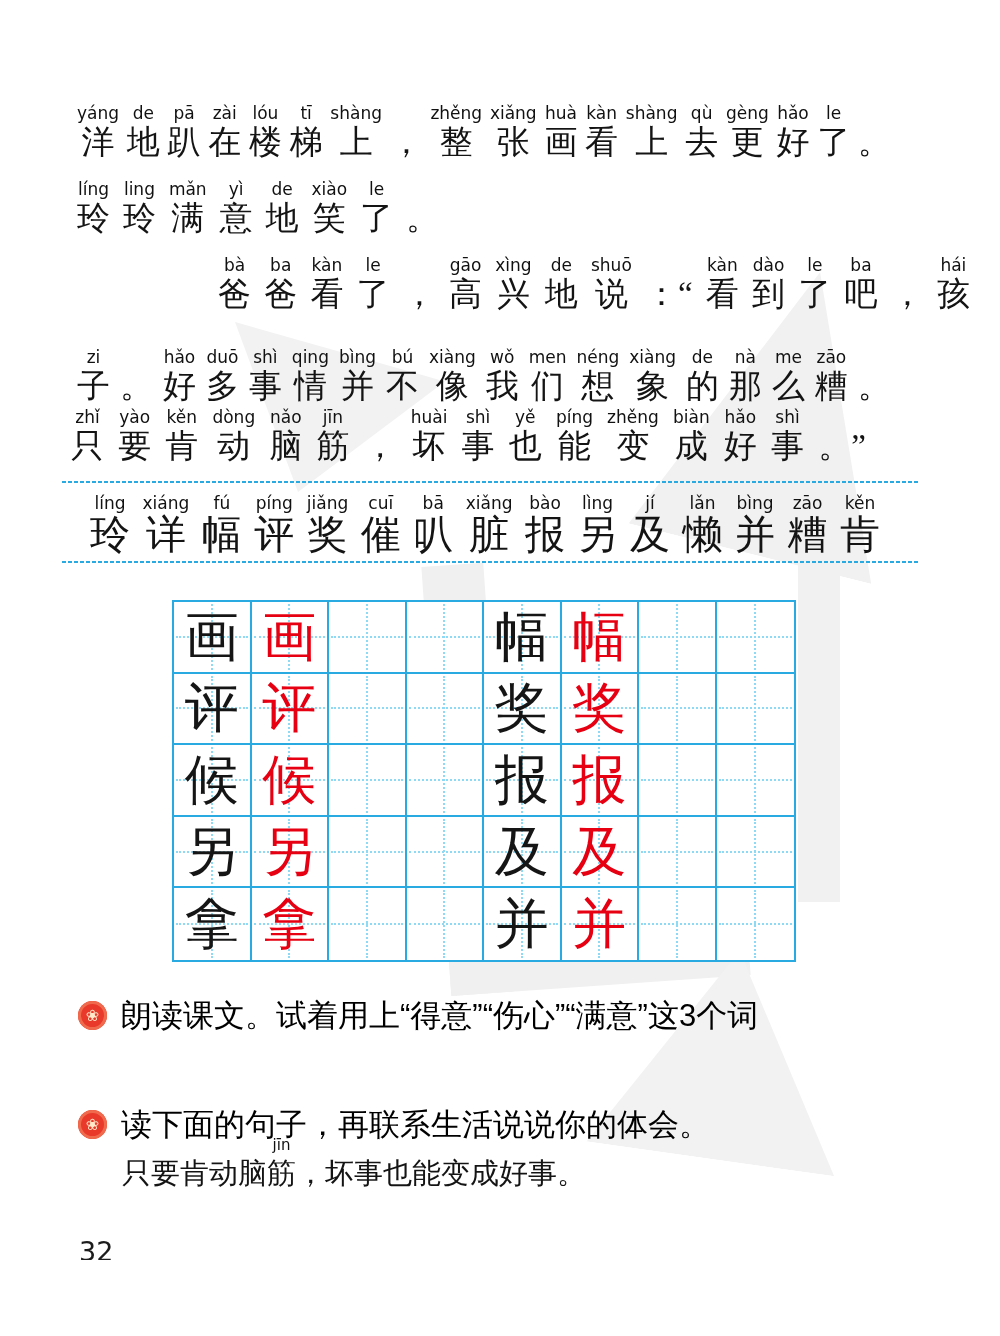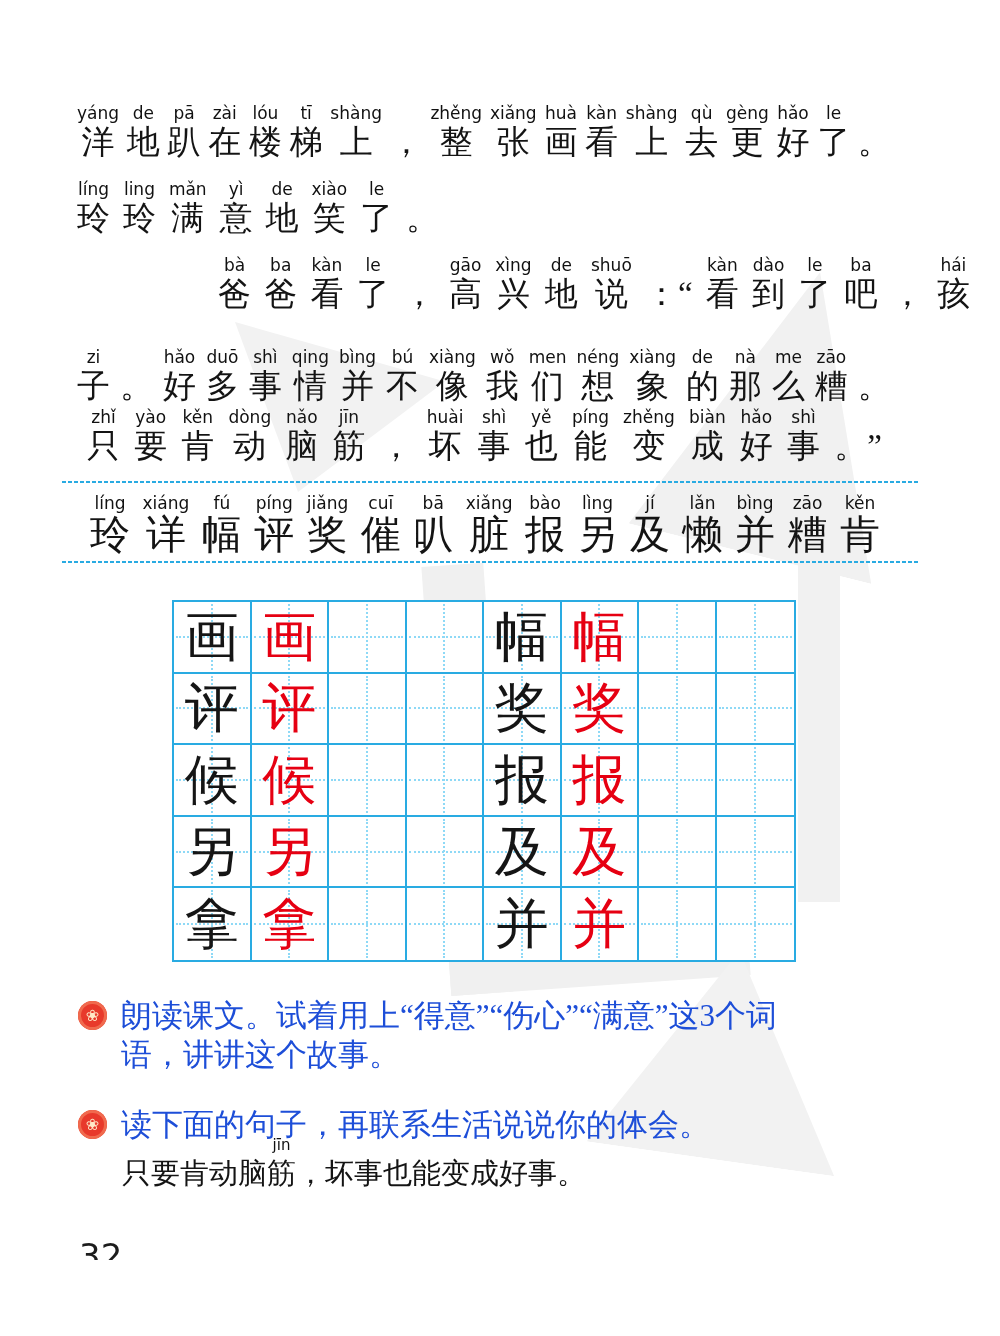--- a/index.html
+++ b/index.html
@@ -23,21 +23,21 @@
   .tok .py{font-size:17px;line-height:19px;height:19px;white-space:nowrap;color:#111;
            font-family:"DejaVu Sans",sans-serif;}
   .tok .hz{font-size:33px;line-height:38px;font-family:"Liberation Serif","DejaVu Serif",serif;
            white-space:nowrap;}
   
   .text-line{position:absolute;display:flex;justify-content:space-between;}
   .line1{left:77px; top:104px; width:814px;}
   .line2{left:77px; top:180px; width:362px;}
   .line3{left:170px;top:256px; width:752px;margin-left:48px;}
   .line4{left:77px; top:324px; width:814px;margin-top:24px;}
-  .line5{left:87px; top:408px; width:795px;text-align:right;}
+  .line5{left:71px; top:408px; width:795px;text-align:right;}
   
   .rule{position:absolute;left:62px;width:858px;height:2px;
         background:repeating-linear-gradient(90deg,#29abe2 0 4px,rgba(255,255,255,0) 4px 6px);}
   .rule-top{top:481px;} .rule-bottom{top:561px;}
   
   .char-list{position:absolute;left:90px;top:494px;width:790px;
              display:flex;justify-content:space-between;}
   .char-list .tok .py{font-size:17px;}
   .char-list .tok .hz{font-size:40px;line-height:44px;}
   
@@ -54,28 +54,28 @@
                border-left:2px dotted #8ed9f6;}
   .gc{position:relative;z-index:1;font-size:54px;line-height:60px;
       font-family:"Liberation Serif","DejaVu Serif",serif;}
   .gc.black{color:#151515;} .gc.red{color:#e60012;}
   
   .exercise{position:absolute;display:flex;align-items:flex-start;}
   .ex1{left:78px;top:996px;} .ex2{left:78px;top:1105px;}
   .seal{flex:0 0 auto;width:29px;height:29px;border-radius:50%;background:#e8392b;
         box-shadow:inset 0 0 0 3px #f06a4e;display:flex;align-items:center;justify-content:center;
         color:#ffe9c8;font-size:16px;line-height:16px;margin-top:5px;}
-  .ex-body{margin-left:14px;font-family:Liberation Serif, serif;
-           font-size:31px;line-height:39px;color:#1d4ed8;}
+  .ex-body{margin-left:14px;font-family:Liberation Sans, sans-serif;
+           font-size:31px;line-height:39px;color:#000000;}
   .ex-line{white-space:nowrap;}
   .ex2-sentence{position:absolute;left:122px;top:1136px;display:flex;}
   .ex2-sentence .tok .py{font-size:15px;height:19px;line-height:19px;}
   .ex2-sentence .tok .hz{font-size:29px;line-height:36px;}
   
-  .page-num{position:absolute;left:79px;top:1236px;font-size:34px;color:#1c1c1c;
+  .page-num{position:absolute;left:79px;top:1236px;font-size:27px;color:#1c1c1c;
             font-family:"DejaVu Sans",sans-serif;}
 </style>
 </head>
 <body>
 
 <div class="page">
 
   <div>
     <div class="wm wm-tri1"></div>
     <div class="wm wm-tri2"></div>
@@ -546,21 +546,20 @@
         <span class="gc red">并</span>
       </div>
       <div class="cell"></div>
       <div class="cell"></div>
     </div>
 
   <div class="exercise ex1 z">
     <div class="seal">❀</div>
     <div class="ex-body">
       <div class="ex-line">朗读课文。试着用上“得意”“伤心”“满意”这3个词</div>
-      <div class="ex-line">语，讲讲这个故事。</div>
     </div>
   </div>
 
   <div class="exercise ex2 z">
     <div class="seal">❀</div>
     <div class="ex-body">
       <div class="ex-line">读下面的句子，再联系生活说说你的体会。</div>
     </div>
   </div>
   <div id="ex2-sentence" class="ex2-sentence z">

